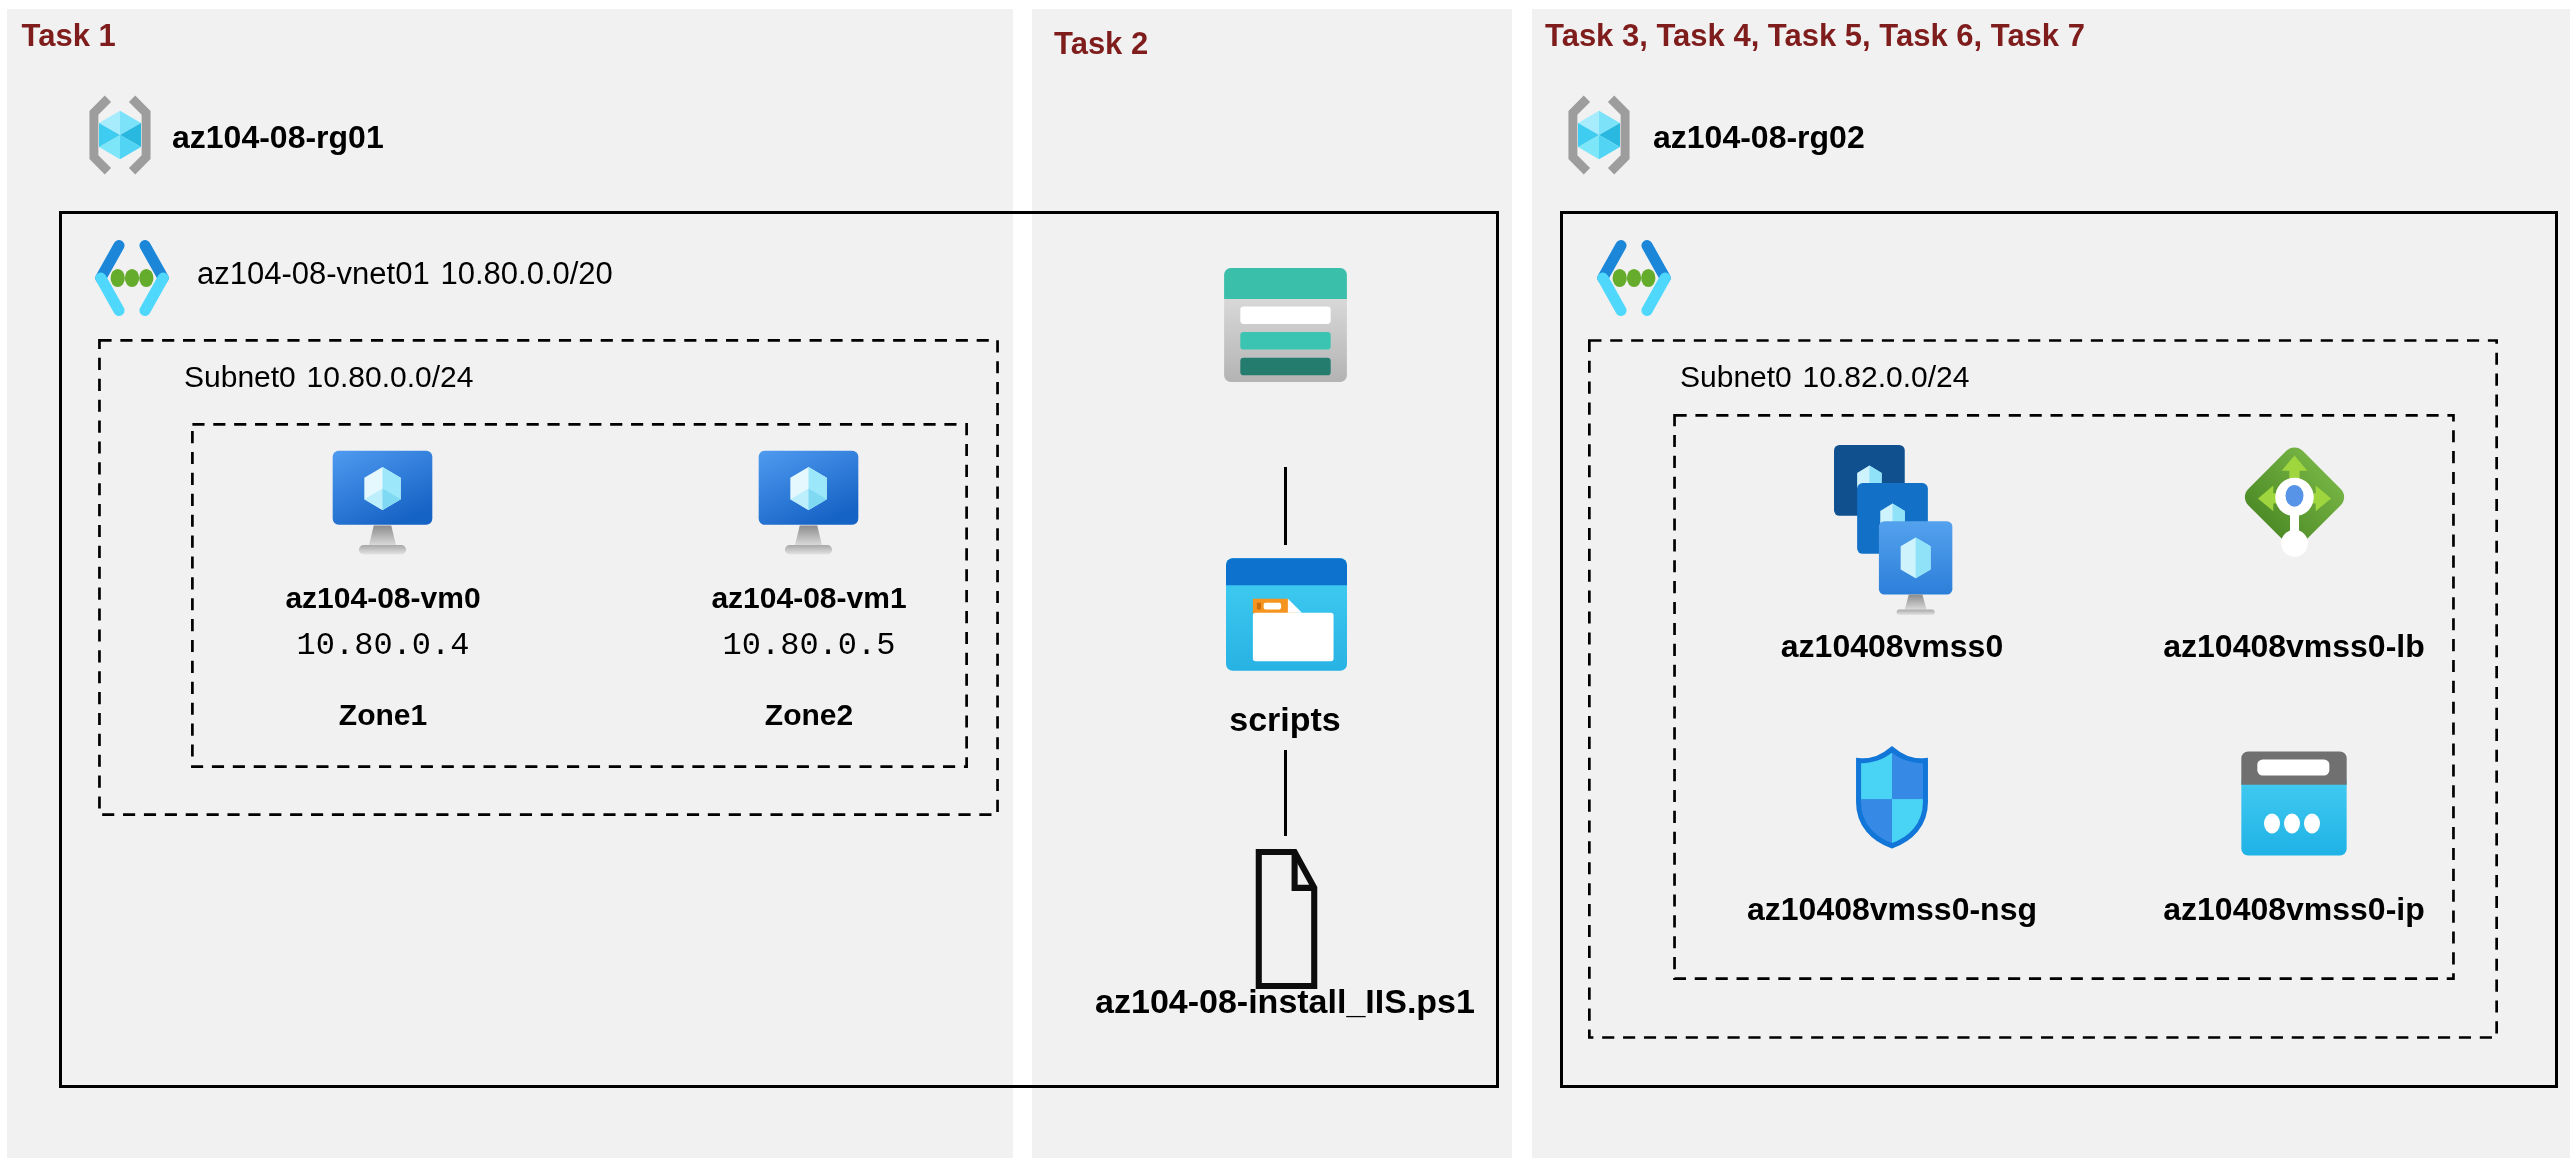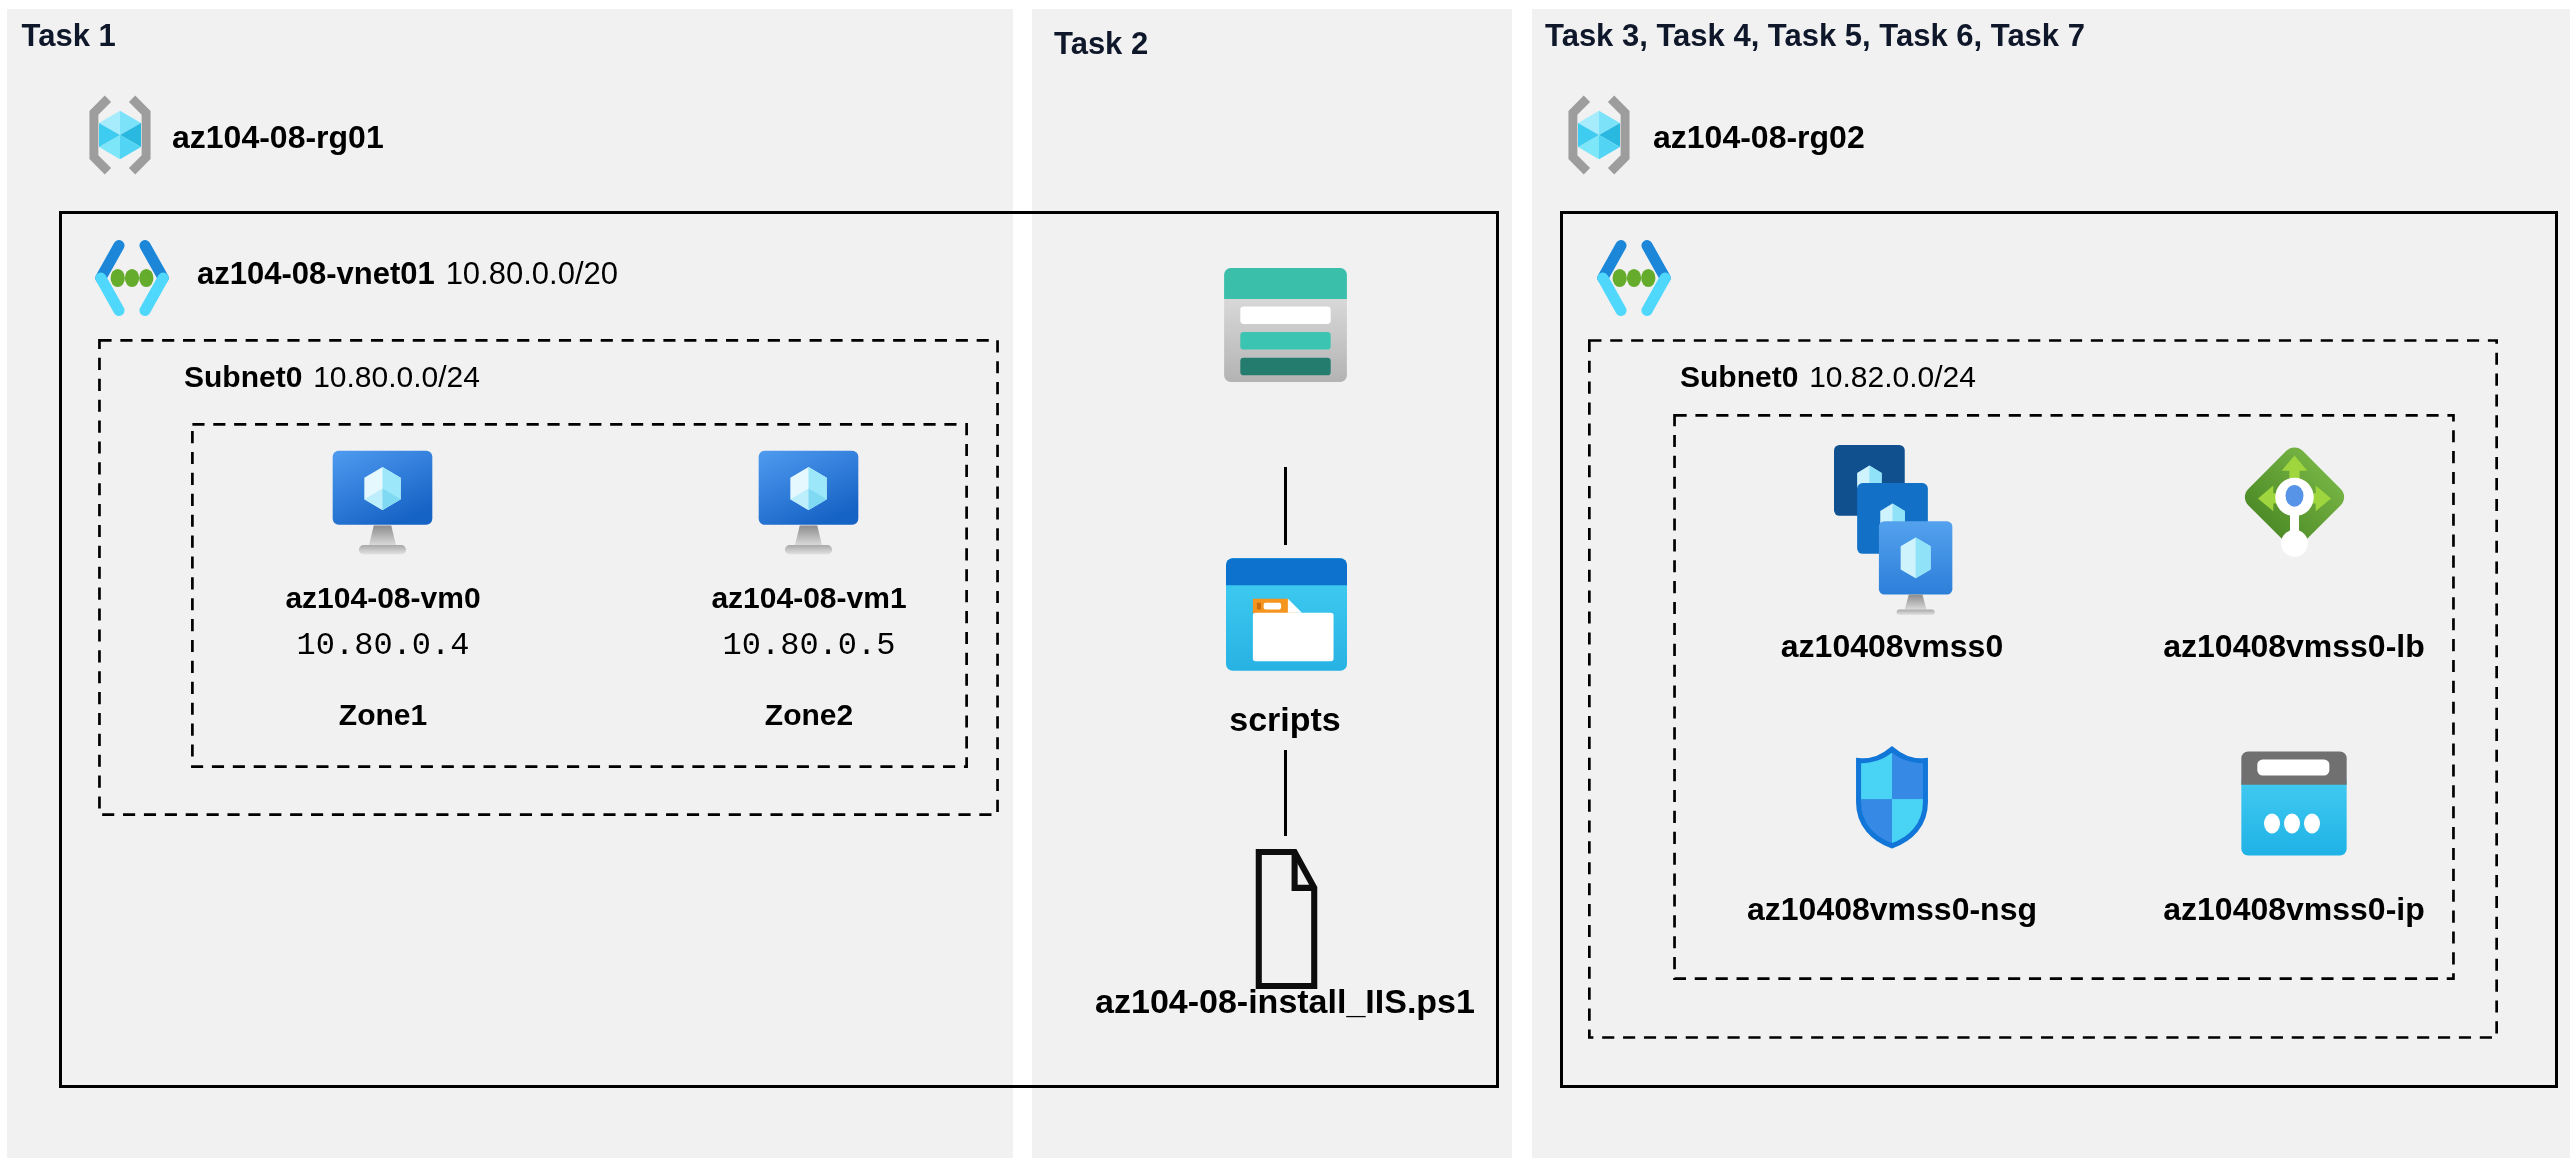--- a/index.html
+++ b/index.html
@@ -1,24 +1,24 @@
 <!DOCTYPE html>
 <html style="font-size:10.8px"><head>
 <meta charset="utf-8">
 <style>
   html,body{margin:0;padding:0;background:#ffffff;}
   .canvas{position:relative;width:2576px;height:1166px;background:#ffffff;
           font-family:"Liberation Sans",sans-serif;color:#000;overflow:hidden;}
   .panel{position:absolute;top:9.4px;height:1149px;background:#f1f1f2;}
-  .ptitle{position:absolute;font-size:31px;font-weight:700;color:#0f172a;white-space:nowrap;}
+  .ptitle{position:absolute;font-size:31px;font-weight:700;color:#7f1d1d;white-space:nowrap;}
   .solidbox{position:absolute;border:3.4px solid #000;}
   .dashedbox{position:absolute;}
   .dashedbox svg{display:block;}
   .row{position:absolute;display:flex;align-items:center;white-space:nowrap;}
-  .bname{font-weight:700;}
+  .bname{font-weight:400;}
   .cidr{font-weight:400;margin-left:10.8px;}
   .rgname{font-size:32px;font-weight:700;}
   .vnetrow{font-size:31px;}
   .subrow{font-size:30px;}
   .clabel{position:absolute;transform:translateX(-50%);white-space:nowrap;font-weight:700;}
   .vmname{font-size:30px;}
   .vmip{font-size:32px;font-weight:400;font-family:Liberation Mono, monospace;}
   .vmzone{font-size:30px;}
   .midlabel{font-size:34px;}
   .reslabel{font-size:32px;text-align:center;}

